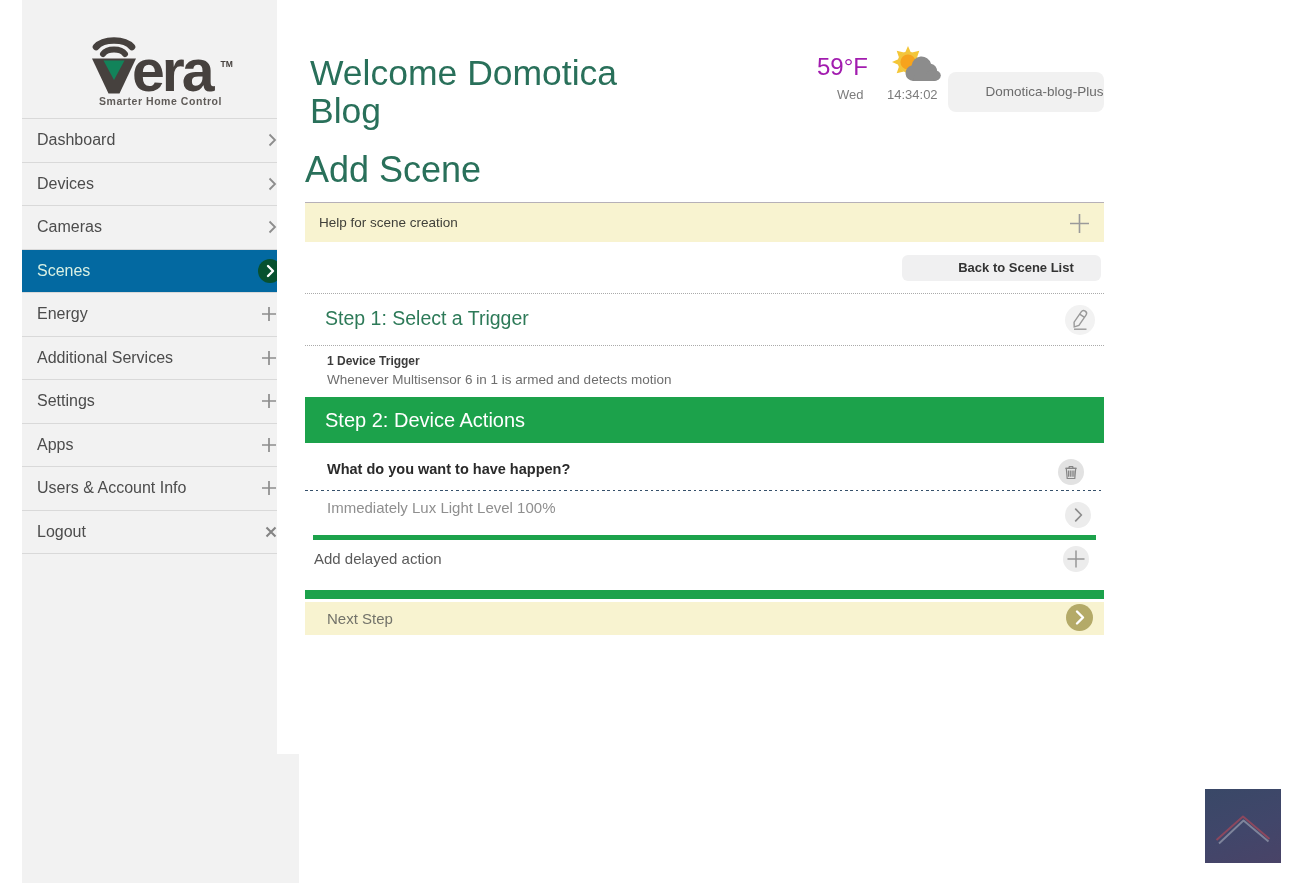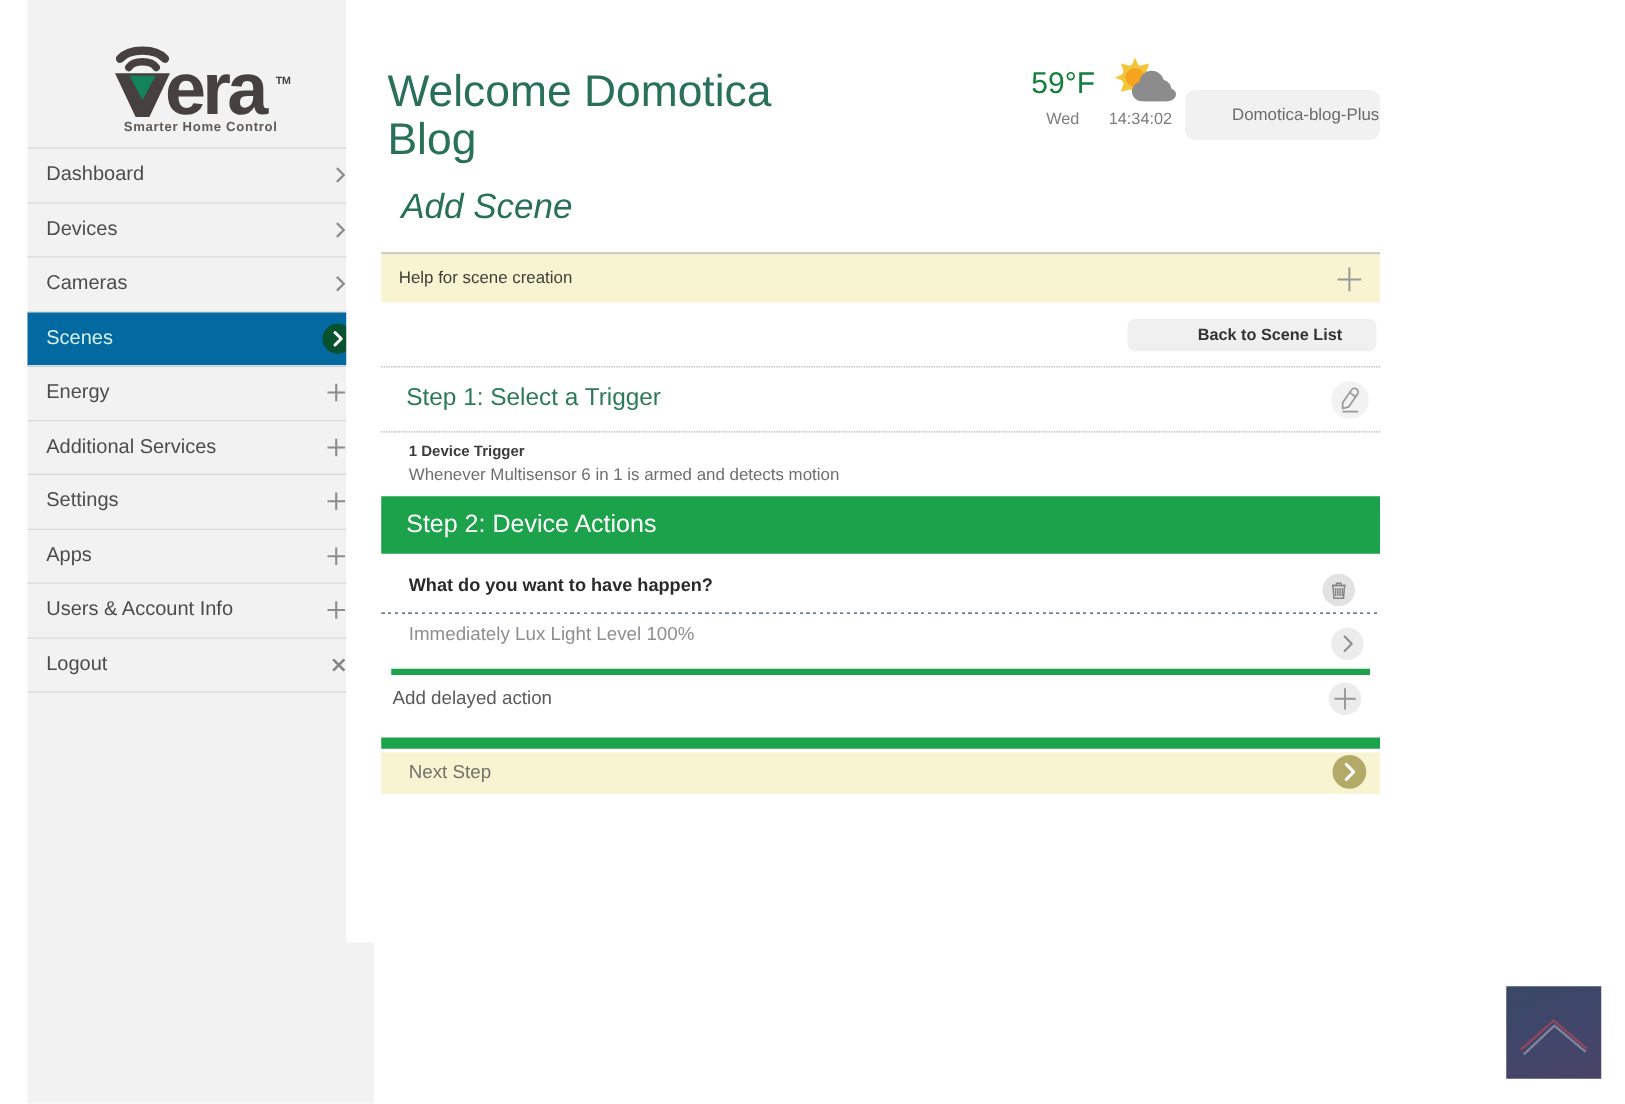--- a/index.html
+++ b/index.html
@@ -17,26 +17,26 @@
 .mi .ricv { position:absolute; right:22px; top:50%; transform:translateY(-50%); }
 .mi.active { background:#0369a1; color:#d9f1e4; }
 .mi.active .lbl { color:#d9f1e4; }
 .scir { position:absolute; right:17px; top:50%; transform:translateY(-50%);
   width:24px; height:24px; border-radius:50%; background:#07512f; }
 
 
 #main { position:absolute; left:277px; top:0; width:1023px; height:754px; background:#fff; }
 h1.title { position:absolute; left:33px; top:55px; width:320px;
   font-size:35.5px; line-height:37.5px; font-weight:300; color:#29705a; }
-h2.title { position:absolute; left:44px; top:149px;
-  font-size:28px; font-weight:300; color:#29705a;font-style:italic; }
-
-
-#temp { position:absolute; left:540px; top:53px; width:67px; text-align:center;
-  font-size:24px; color:#15803d; font-weight:300;}
+h2.title { position:absolute; left:28px; top:149px;
+  font-size:36px; font-weight:300; color:#29705a; }
+
+
+#temp { position:absolute; left:540px; top:53px; width:67px; text-align:left;
+  font-size:24px; color:#a21caf; font-weight:300;}
 #wday { position:absolute; left:560px; top:87px; font-size:13px; color:#7c7c7c; }
 #wtime { position:absolute; left:610px; top:87px; font-size:13px; color:#7c7c7c; }
 #wicon { position:absolute; left:609px; top:44px; }
 #unitbtn { position:absolute; left:671px; top:72px; width:156px; height:40px;
   background:#f1f1f1; border-radius:8px; font-size:13.5px; color:#6b6b6b;
   text-align:center; line-height:40px;padding-left:37px; }
 
 
 .row { position:absolute; left:28px; width:799px; }
 #helpbar { top:201.5px; height:40.5px; background:#f8f3d0; border-top:1.5px solid #b6b0b8; }

